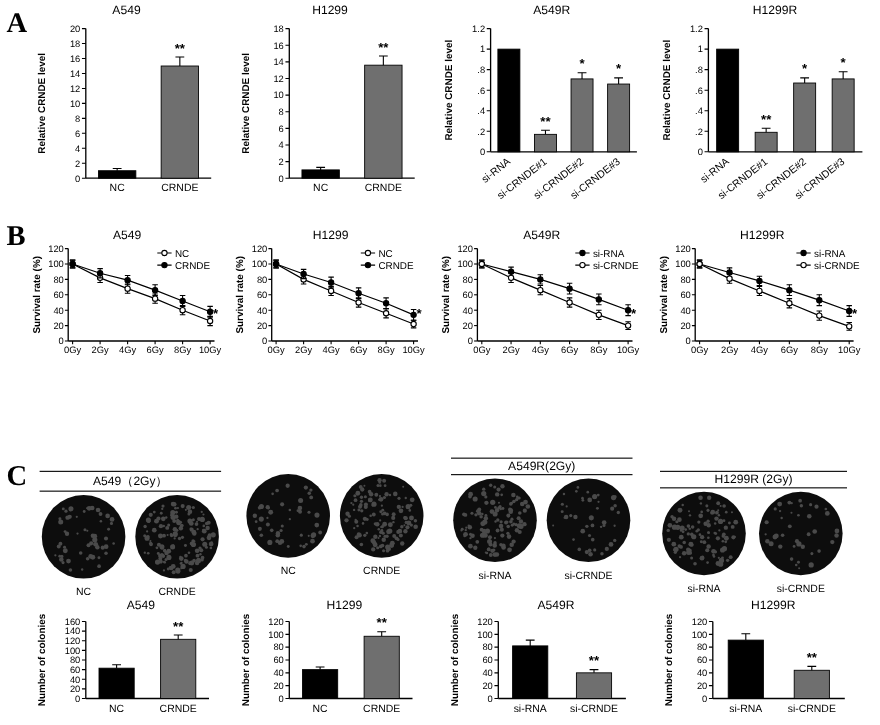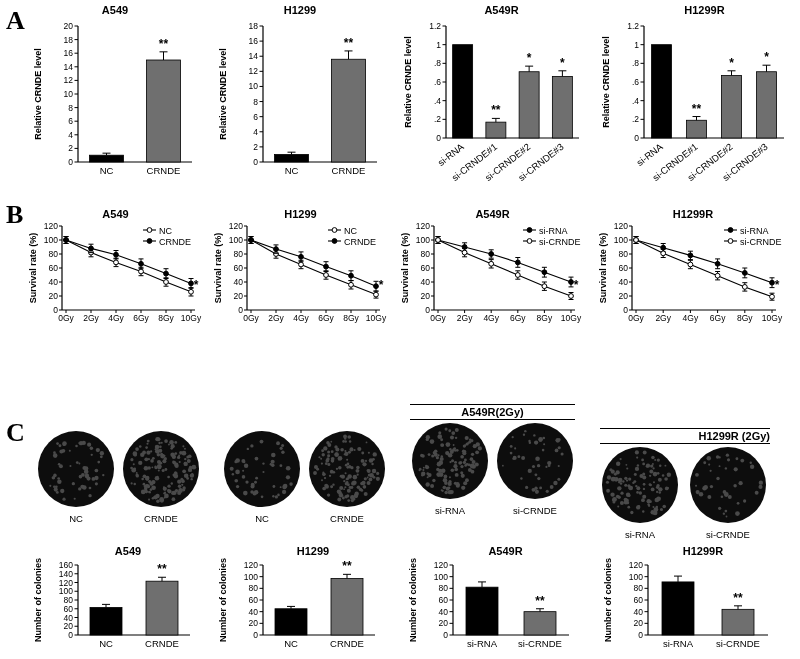--- a/index.html
+++ b/index.html
@@ -1,19 +1,19 @@
 <!DOCTYPE html>
 <html><head>
 <meta charset="utf-8">
 <style>
   html,body{margin:0;padding:0;}
   body{width:800px;height:659px;background:#ffffff;font-family:"Liberation Sans",sans-serif;color:#000;position:relative;overflow:hidden;}
   .panel-letter{position:absolute;font-size:26px;font-weight:bold;font-family:"Liberation Serif",serif;}
   .fig{position:absolute;}
-  .title{text-align:center;font-size:11px;font-weight:bold;}
+  .title{text-align:center;font-size:11px;font-weight:normal;}
   svg{display:block;}
   .axis-line{stroke:#000;stroke-width:1.2;}
   .tick{stroke:#000;stroke-width:1;}
   .ticklbl{font-size:8.5px;font-family:"Liberation Sans",sans-serif;}
   .axlbl{font-size:9px;font-family:"Liberation Sans",sans-serif;font-weight:bold;}
   .catlbl{font-size:9.5px;font-family:"Liberation Sans",sans-serif;}
   .star{font-size:12px;font-weight:bold;font-family:"Liberation Sans",sans-serif;}
   .legtxt{font-size:9px;font-family:"Liberation Sans",sans-serif;}
   .plate-wrap{position:absolute;}
 </style>
@@ -554,20 +554,21 @@
         <line x1="126" y1="21" x2="139" y2="21" stroke="#000" stroke-width="1.1"></line>
         <circle cx="132.5" cy="21" r="2.4" fill="#fff" stroke="#000" stroke-width="1"></circle>
         <text x="142" y="24.5" class="legtxt" text-anchor="start">si-CRNDE</text>
         <text x="179" y="69" class="star" text-anchor="middle">*</text>
         <text x="8" y="48" class="axlbl" text-anchor="middle" transform="rotate(-90,8,48)">Survival rate (%)</text>
       </svg>
     </div>
 </div>
 
 <div class="plate-wrap" style="left:36px;top:428px;width:165px;">
+  <div class="title" style="border-top:1.5px solid #000;border-bottom:1.5px solid #000;padding:1px 0;">A549（2Gy）</div>
   <div id="pl1">
       <svg width="165" height="105">
         <circle cx="40" cy="41" r="38" fill="#0d0d0d"></circle>
         <circle cx="21.536849948305214" cy="15.622168119181811" r="1.346386316872428" fill="#4a4a4a"></circle>
         <circle cx="52.512178406610026" cy="50.58969303517147" r="2.039229681069959" fill="#4a4a4a"></circle>
         <circle cx="46.41553987453505" cy="58.76038839546469" r="2.1036008230452676" fill="#4a4a4a"></circle>
         <circle cx="26.252478683859366" cy="63.020424587647796" r="2.164499742798354" fill="#4a4a4a"></circle>
         <circle cx="62.73238696368025" cy="34.041976970668316" r="1.3469264403292183" fill="#4a4a4a"></circle>
         <circle cx="18.940157646060328" cy="47.37728534897651" r="1.77588091563786" fill="#4a4a4a"></circle>
         <circle cx="38.707407907782866" cy="70.71542238630839" r="1.0763631687242798" fill="#4a4a4a"></circle>
@@ -956,21 +957,21 @@
         <circle cx="128.04767404683085" cy="59.54338404539179" r="1.4669110082304528" fill="#4a4a4a"></circle>
         <circle cx="103.04719354332151" cy="50.09107205695517" r="1.1319765946502058" fill="#4a4a4a"></circle>
         <circle cx="103.3089288262431" cy="20.409278934691628" r="2.1685699588477365" fill="#4a4a4a"></circle>
         <circle cx="134.6712794891502" cy="65.78069697463967" r="2.2016911008230453" fill="#4a4a4a"></circle>
         <circle cx="105.30880365178976" cy="32.63407091824685" r="1.8563400205761318" fill="#4a4a4a"></circle>
         <circle cx="138.49534951008397" cy="61.40715768573745" r="1.757516718106996" fill="#4a4a4a"></circle>
         <text x="125" y="94" class="catlbl" text-anchor="middle">CRNDE</text>
       </svg>
     </div>
 </div>
-<div class="plate-wrap" style="left:410px;top:404px;width:165px;">
+<div class="plate-wrap" style="left:410px;top:416px;width:165px;">
   <div class="title" style="border-top:1.5px solid #000;border-bottom:1.5px solid #000;padding:1px 0;">A549R(2Gy)</div>
   <div id="pl3">
       <svg width="165" height="105">
         <circle cx="40" cy="41" r="38" fill="#0d0d0d"></circle>
         <circle cx="29.764277052769465" cy="16.708073685257652" r="2.37201646090535" fill="#4a4a4a"></circle>
         <circle cx="29.762618191968908" cy="12.719068968421666" r="1.5069894547325102" fill="#4a4a4a"></circle>
         <circle cx="67.08949633101143" cy="32.31088385058386" r="1.9301568930041153" fill="#4a4a4a"></circle>
         <circle cx="60.21874737703389" cy="19.692736526576034" r="1.2665187757201646" fill="#4a4a4a"></circle>
         <circle cx="54.38659220358497" cy="26.07491959978327" r="1.6410751028806585" fill="#4a4a4a"></circle>
         <circle cx="17.63804447599958" cy="64.51252878695615" r="2.1788258744855966" fill="#4a4a4a"></circle>
@@ -1133,21 +1134,21 @@
         <circle cx="127.55297781384235" cy="38.78097167899186" r="2.301028806584362" fill="#4a4a4a"></circle>
         <circle cx="104.66876163424328" cy="37.918355381972255" r="2.0471129115226336" fill="#4a4a4a"></circle>
         <circle cx="136.44714759197166" cy="46.93395065204883" r="1.0813914609053499" fill="#4a4a4a"></circle>
         <circle cx="152.09613936962577" cy="33.91688433257567" r="1.5288644547325103" fill="#4a4a4a"></circle>
         <circle cx="105.15985169435889" cy="28.376952977347663" r="1.0145318930041152" fill="#4a4a4a"></circle>
         <text x="125" y="94" class="catlbl" text-anchor="middle">si-CRNDE</text>
       </svg>
     </div>
 </div>
 <div class="plate-wrap" style="left:600px;top:428px;width:170px;">
-  <div class="title" style="border-top:1.5px solid #000;border-bottom:1.5px solid #000;padding:1px 0;text-align:right;">H1299R (2Gy)</div>
+  <div class="title" style="border-top:1.5px solid #000;border-bottom:1.5px solid #000;padding:1px 0;">H1299R (2Gy)</div>
   <div id="pl4">
       <svg width="168" height="105">
         <circle cx="40" cy="41" r="38" fill="#0d0d0d"></circle>
         <circle cx="38.32734177129029" cy="44.310502825267264" r="1.9647119341563788" fill="#4a4a4a"></circle>
         <circle cx="61.482346241748985" cy="65.40428052564354" r="1.525610853909465" fill="#4a4a4a"></circle>
         <circle cx="19.122196523505092" cy="53.22536257976563" r="1.7080375514403292" fill="#4a4a4a"></circle>
         <circle cx="29.684957154537667" cy="35.087869575355704" r="1.6369920267489713" fill="#4a4a4a"></circle>
         <circle cx="52.63264625178349" cy="45.388625896285475" r="1.9374742798353908" fill="#4a4a4a"></circle>
         <circle cx="40.32266693231409" cy="48.903115513278486" r="1.7344843106995884" fill="#4a4a4a"></circle>
         <circle cx="25.816372021950777" cy="34.28533150501208" r="1.6530221193415637" fill="#4a4a4a"></circle>

